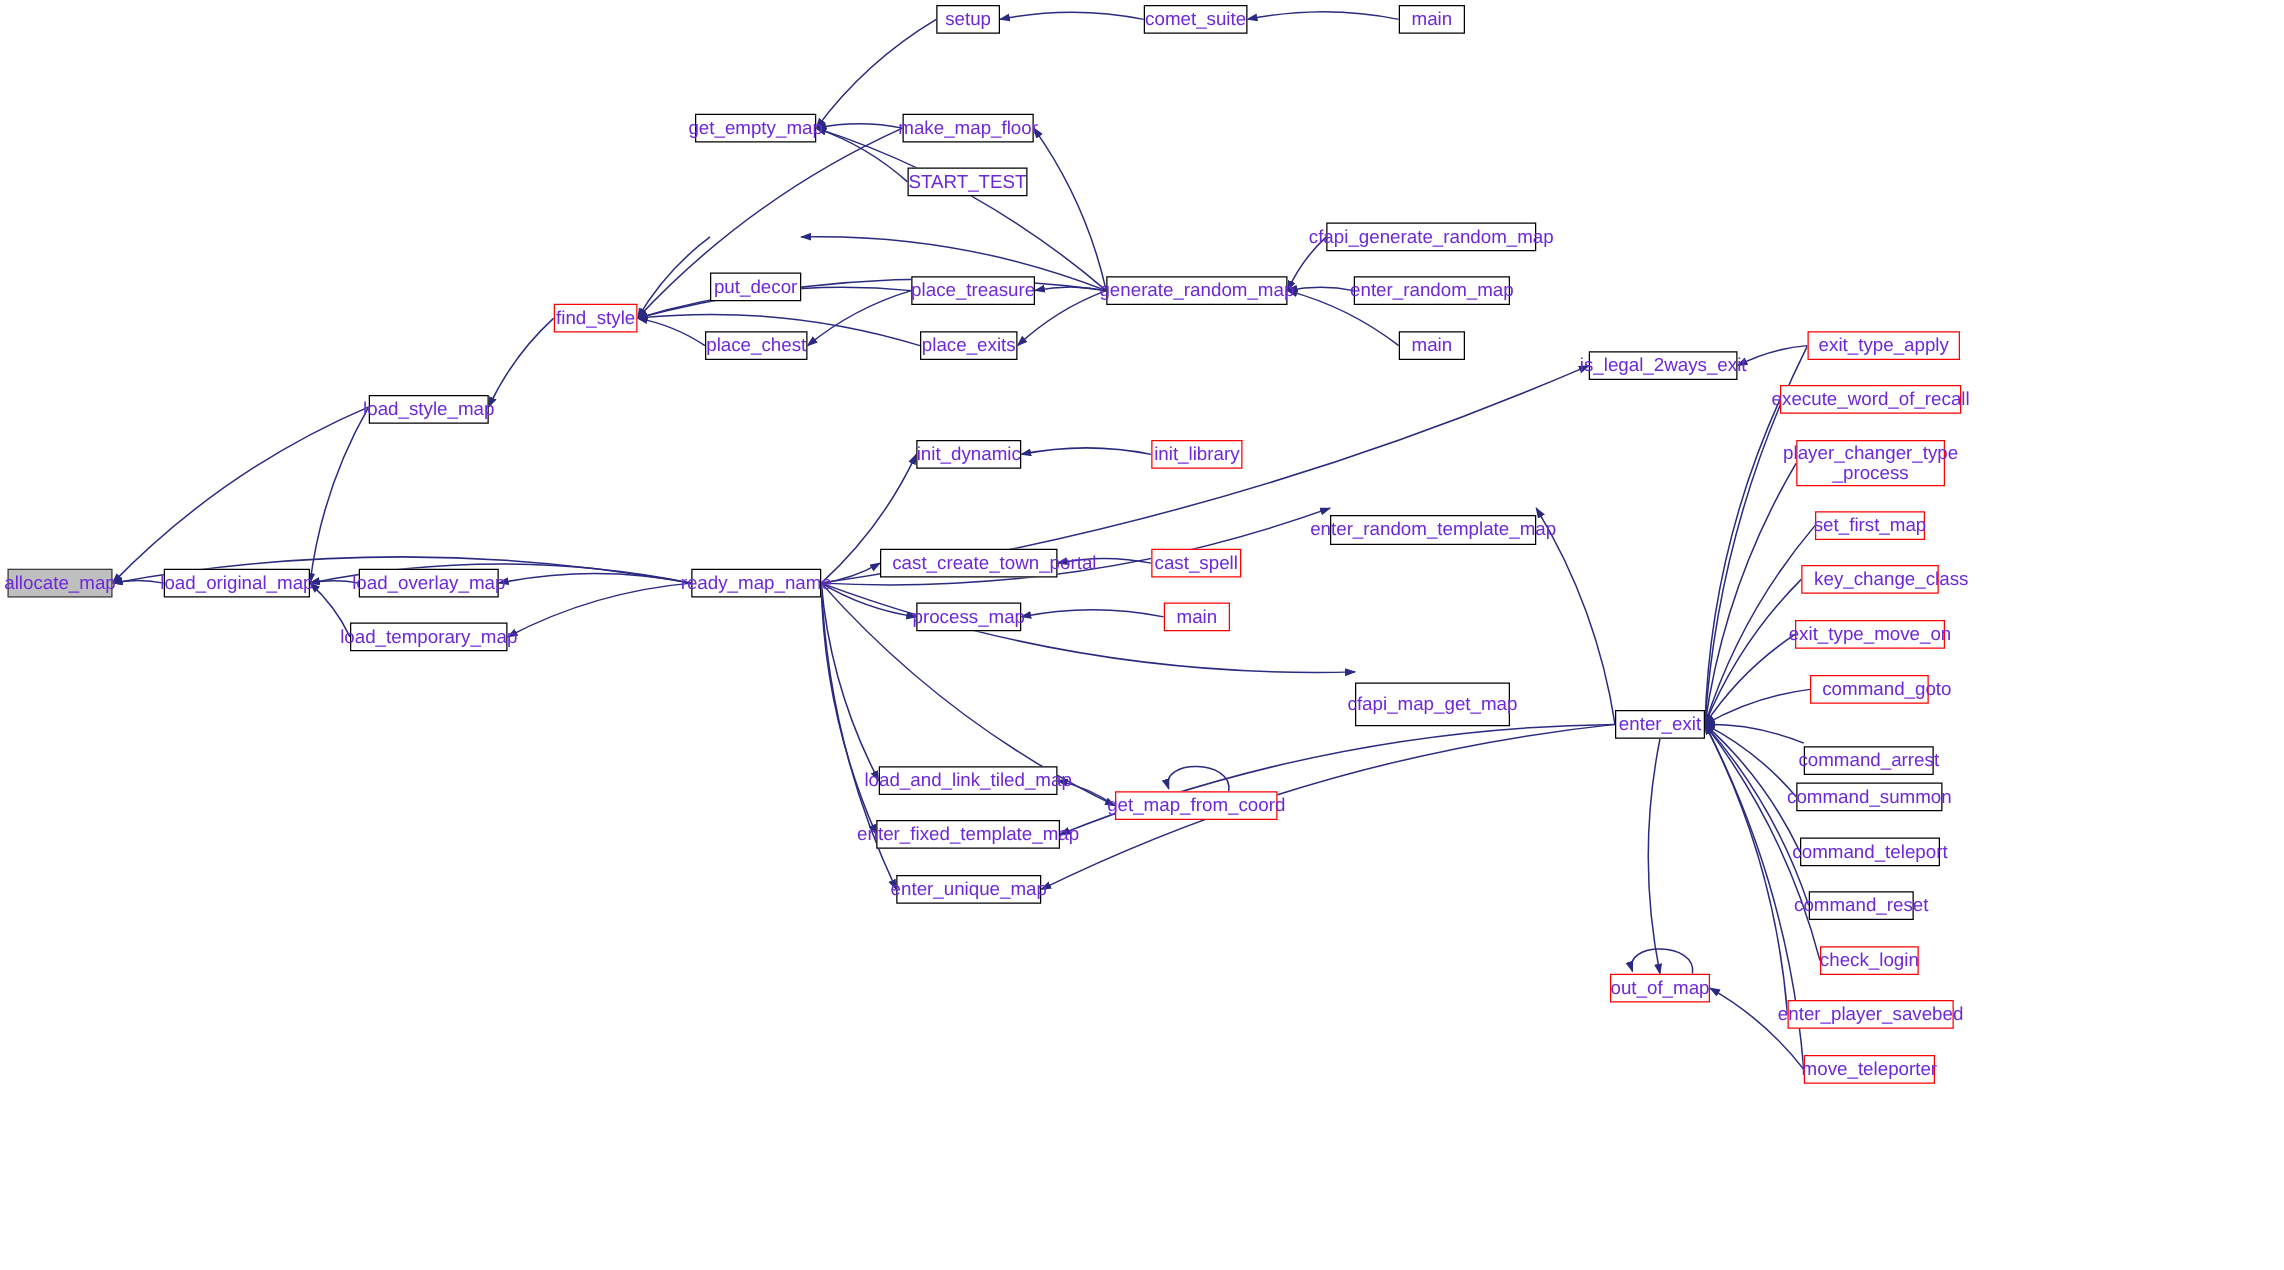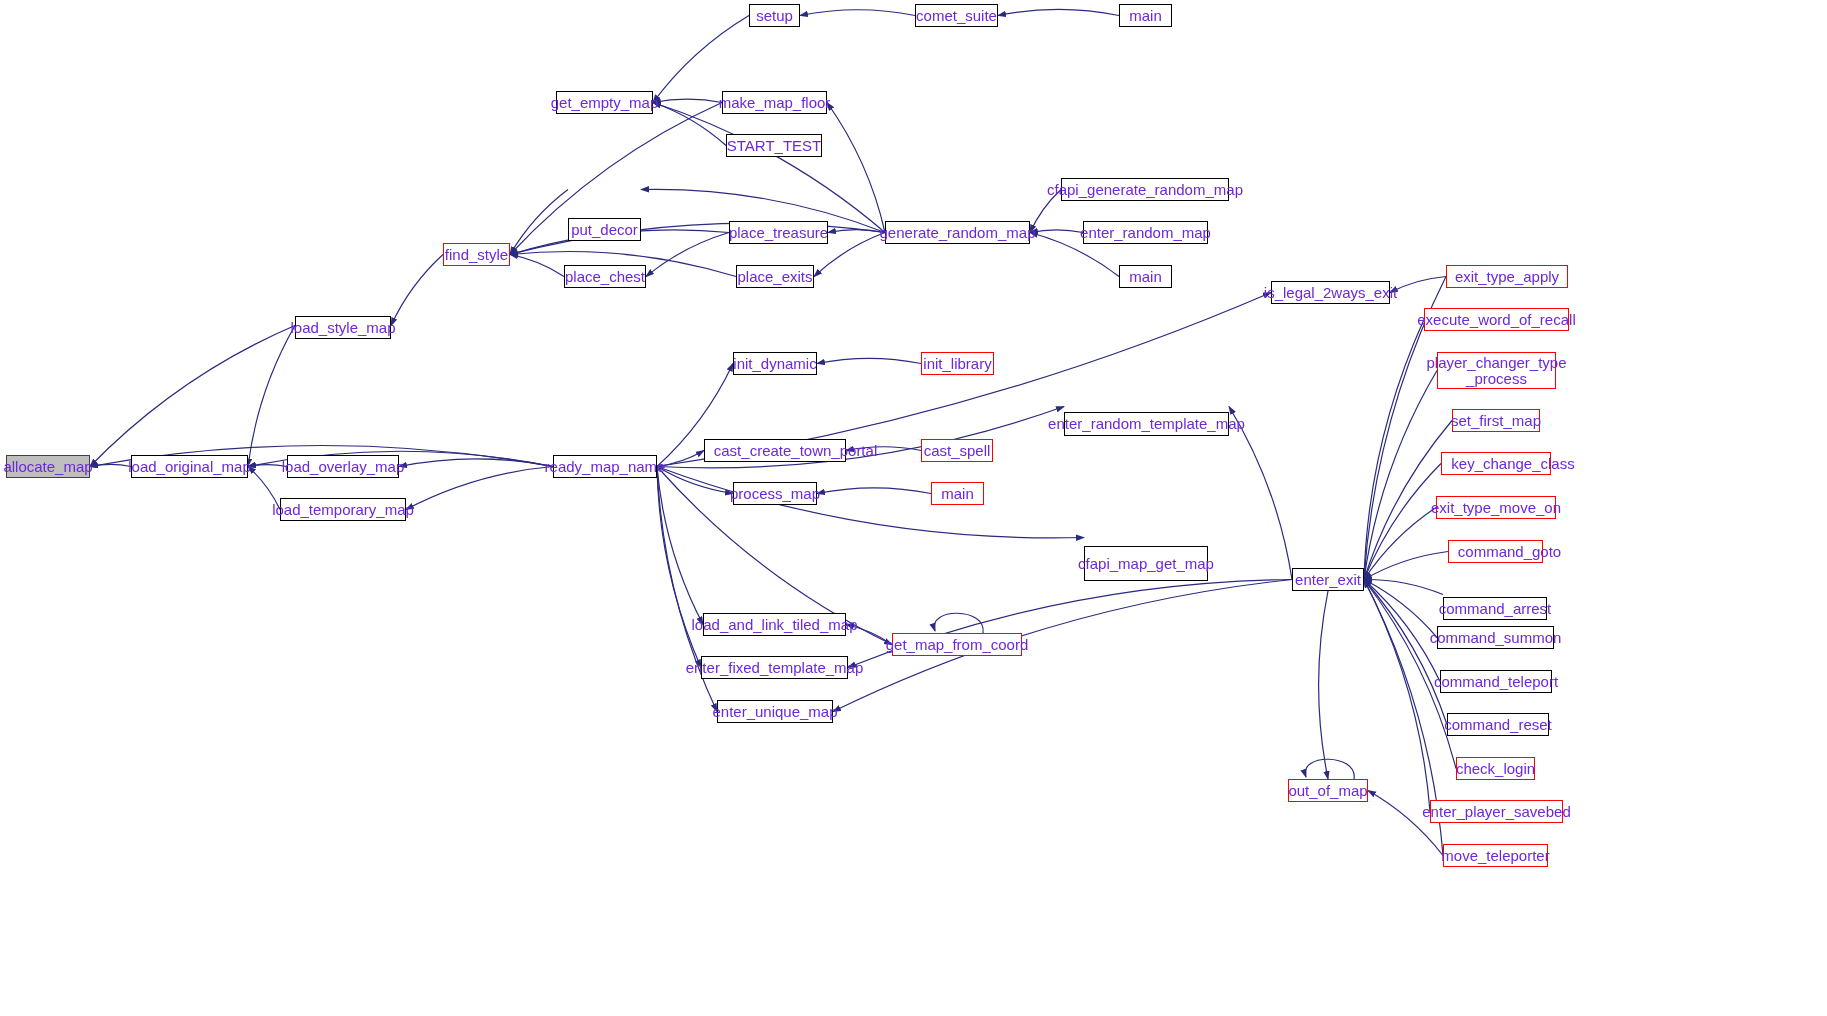--- a/index.html
+++ b/index.html
@@ -167,18 +167,18 @@
       <div class="node red" style="left: 1424px; top: 308px; width: 145px; height: 23px;">execute_word_of_recall</div>
       <div class="node red" style="left: 1437px; top: 352px; width: 119px; height: 37px;">player_changer_type
 _process</div>
       <div class="node red" style="left: 1452px; top: 409px; width: 88px; height: 23px;">set_first_map</div>
       <div class="node red" style="left: 1441px; top: 452px; width: 110px; height: 23px; padding-left: 34px;">key_change_class</div>
       <div class="node red" style="left: 1436px; top: 496px; width: 120px; height: 23px;">exit_type_move_on</div>
       <div class="node red" style="left: 1448px; top: 540px; width: 95px; height: 23px; padding-left: 28px;">command_goto</div>
       <div class="node" style="left: 1443px; top: 583px; width: 104px; height: 23px; margin-top: 14px;">command_arrest</div>
       <div class="node" style="left: 1437px; top: 626px; width: 117px; height: 23px;">command_summon</div>
       <div class="node" style="left: 1440px; top: 670px; width: 112px; height: 23px;">command_teleport</div>
-      <div class="node" style="left: 1447px; top: 713px; width: 102px; height: 23px;">command_reset</div>
+      <div class="node" style="left: 1447px; top: 713px; width: 84px; height: 23px;">command_reset</div>
       <div class="node red" style="left: 1456px; top: 757px; width: 79px; height: 23px;">check_login</div>
       <div class="node red" style="left: 1430px; top: 800px; width: 133px; height: 23px;">enter_player_savebed</div>
       <div class="node red" style="left: 1443px; top: 844px; width: 105px; height: 23px;">move_teleporter</div>
     </div>
 </div>
 
 </body></html>

